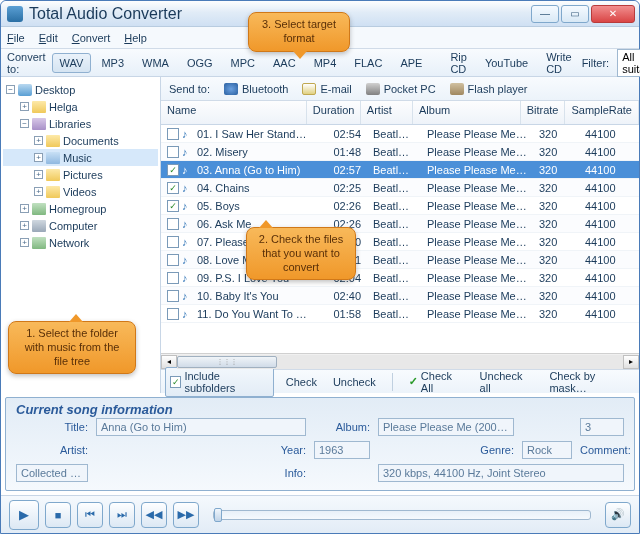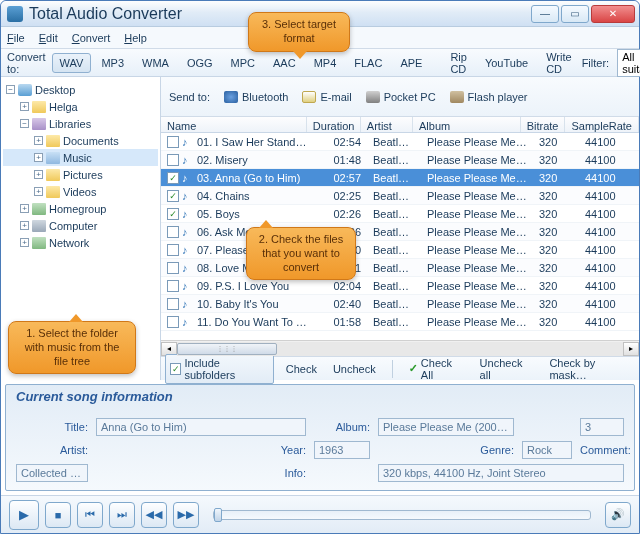--- a/index.html
+++ b/index.html
@@ -37,30 +37,30 @@
 .ticon { width: 14px; height: 12px; display: inline-block; }
 .i-desktop { background: linear-gradient(#b8d8f0, #5a9fd4); border-radius: 2px; }
 .i-folder { background: linear-gradient(#fde9a8, #f0c95a); border-radius: 1px; }
 .i-music { background: linear-gradient(#c8e0f5, #8fb8e0); border-radius: 1px; }
 .i-lib { background: linear-gradient(#d8c8e8, #a890c8); border-radius: 1px; }
 .i-comp { background: linear-gradient(#d0d8e0, #9aa8b8); border-radius: 1px; }
 .i-net { background: linear-gradient(#c0e0c0, #80b880); border-radius: 1px; }
 
 .main { flex: 1; display: flex; flex-direction: column; min-width: 0; }
 
-.sendbar { height: 40px; background: linear-gradient(#f8fbfe, #ecf3fa); border-bottom: 1px solid #d0dbe8; display: flex; align-items: center; padding: 0 8px; gap: 14px; color: #1a3a5a; }
+.sendbar { height: 24px; background: linear-gradient(#f8fbfe, #ecf3fa); border-bottom: 1px solid #d0dbe8; display: flex; align-items: center; padding: 0 8px; gap: 14px; color: #1a3a5a; }
 .sendbar .si { display: flex; align-items: center; gap: 4px; }
 .sicon { width: 14px; height: 12px; border-radius: 2px; display: inline-block; }
 .i-bt { background: radial-gradient(#6aa0e0, #2a60a0); }
 .i-mail { background: linear-gradient(#fff, #e0d080); border: 1px solid #c0a850; }
 .i-ppc { background: linear-gradient(#d0d0d0, #808080); }
 .i-fp { background: linear-gradient(#d0c0a0, #a08860); }
 
 .listwrap { flex: 1; overflow: auto; position: relative; }
-.list-header { display: flex; background: linear-gradient(#fdfdfe, #eef3f9); border-bottom: 1px solid #c8d6e6; height: 16px; position: sticky; top: 0; }
+.list-header { display: flex; background: linear-gradient(#fdfdfe, #eef3f9); border-bottom: 1px solid #c8d6e6; height: 24px; position: sticky; top: 0; }
 .lh { border-right: 1px solid #d8e2ec; padding: 3px 6px; color: #1a3a5a; }
 .c-name { width: 152px; } .c-dur { width: 54px; text-align: right; } .c-art { width: 54px; } .c-alb { width: 112px; } .c-bit { width: 46px; } .c-sr { flex: 1; }
 
 .row { display: flex; height: 18px; align-items: center; border-bottom: 1px solid #f0f4f8; }
 .row:nth-child(even) { background: #fbfcfe; }
 .row.sel { background: #4a8fd8; color: #fff; }
 .row.sel .cell { color: #fff; }
 .cell { padding: 0 6px; overflow: hidden; white-space: nowrap; text-overflow: ellipsis; color: #1a3a5a; }
 .cell.c-name { display: flex; align-items: center; gap: 3px; }
 .chk { width: 12px; height: 12px; border: 1px solid #7a9ab8; background: #fff; display: inline-flex; align-items: center; justify-content: center; font-size: 9px; color: #2a8a2a; }
@@ -71,21 +71,21 @@
 .hscroll .arrow { width: 16px; height: 14px; background: linear-gradient(#fff,#e0e0e0); border: 1px solid #c0c0c0; display: flex; align-items: center; justify-content: center; font-size: 8px; }
 .hscroll .track { flex: 1; height: 14px; background: #e8e8e8; position: relative; }
 .hscroll .thumb { position: absolute; left: 0; width: 100px; height: 12px; top: 1px; background: linear-gradient(#f0f4f8,#d0dbe8); border: 1px solid #a0b0c0; border-radius: 2px; display:flex; align-items:center; justify-content:center; font-size:7px; color:#888; }
 
 .checkbar { height: 24px; background: linear-gradient(#f8fbfe, #ecf3fa); border-top: 1px solid #d0dbe8; display: flex; align-items: center; padding: 0 4px; gap: 8px; color: #1a3a5a; }
 .checkbar .cb { display: flex; align-items: center; gap: 3px; padding: 2px 4px; }
 .checkbar .cb.bordered { border: 1px solid #8fb0d0; background: linear-gradient(#f2f7fc,#e2ecf6); border-radius: 2px; }
 .greencheck { color: #2a9a2a; font-weight: bold; }
 
 .infobox { border: 1px solid #8fb0d0; margin: 4px; background: linear-gradient(#e2ecf6, #f5f9fd); border-radius: 2px; padding: 4px 10px 8px; }
-.infobox .hdr { color: #2a5a9a; font-style: italic; font-weight: bold; font-size: 13px; margin-bottom: 14px; }
+.infobox .hdr { color: #2a5a9a; font-style: italic; font-weight: bold; font-size: 13px; margin-bottom: 1px; }
 .infogrid { display: grid; grid-template-columns: 72px 210px 56px 1fr 50px 44px; gap: 5px 8px; align-items: center; }
 .infolbl { color: #2a5a9a; font-weight: normal; text-align: right; }
 .infoval { border: 1px solid #9fb8d0; background: #f0f5fb; padding: 2px 4px; color: #5a7a9a; overflow: hidden; white-space: nowrap; text-overflow: ellipsis; }
 .spanrest { grid-column: 4 / 7; }
 
 .player { height: 38px; background: linear-gradient(#f5f9fd, #e2ecf6); border-top: 1px solid #c8d6e6; display: flex; align-items: center; padding: 0 8px; gap: 6px; }
 .pbtn { width: 26px; height: 26px; border: 1px solid #7fa8cc; border-radius: 4px; background: linear-gradient(#fdfeff, #dce8f4); display: flex; align-items: center; justify-content: center; color: #2a6aaa; font-size: 11px; }
 .pbtn.big { width: 30px; height: 30px; font-size: 13px; }
 .slider { flex: 1; height: 10px; border: 1px solid #9fb8d0; background: linear-gradient(#e8f0f8, #f5f9fd); border-radius: 3px; margin: 0 8px; position: relative; }
 .slider .knob { position: absolute; left: 0; top: -3px; width: 8px; height: 14px; background: linear-gradient(#f0f6fc,#c0d4e8); border: 1px solid #7fa8cc; border-radius: 2px; }

